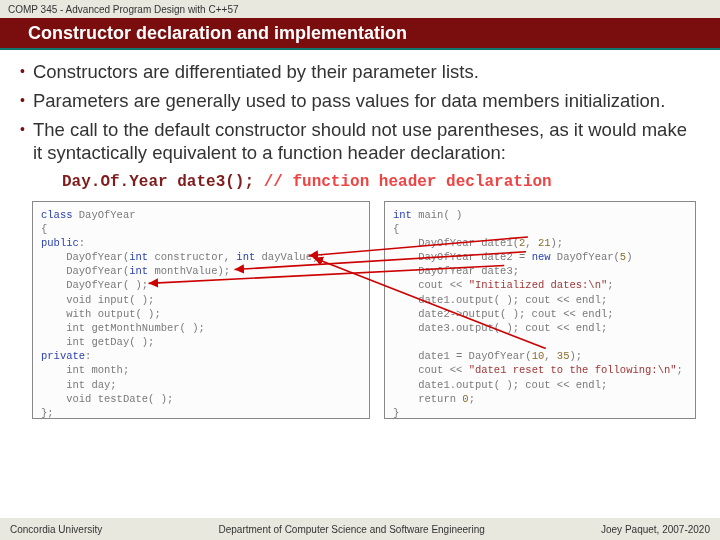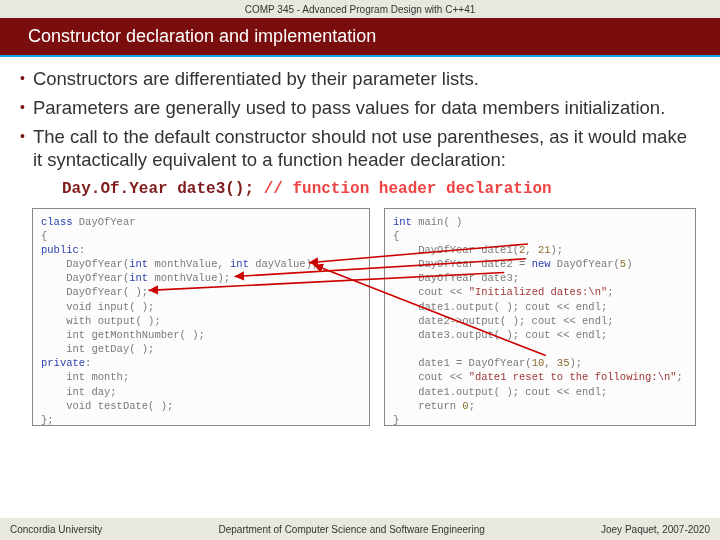--- a/index.html
+++ b/index.html
@@ -1,19 +1,19 @@
 <!DOCTYPE html>
 <html><head>
 <meta charset="utf-8">
 <style>
   * { box-sizing: border-box; margin: 0; padding: 0; }
   html, body { width: 720px; height: 540px; font-family: Arial, sans-serif; background: #fff; overflow: hidden; }
   .slide { width: 720px; height: 540px; position: relative; display: flex; flex-direction: column; }
-  .topbar { background: #e8e8df; height: 18px; display: flex; justify-content: center; align-items: center; padding: 0 8px; font-size: 10px; color: #333; }
-  .titlebar { background: #7a0e0e; color: #fff; height: 39px; display: flex; align-items: center; padding-left: 28px; font-size: 18px; font-weight: 400; border-bottom: 2px solid #0ea5e9; }
+  .topbar { background: #e8e8df; height: 18px; display: flex; justify-content: flex-start; align-items: center; padding: 0 8px; font-size: 10px; color: #333; }
+  .titlebar { background: #7a0e0e; color: #fff; height: 32px; display: flex; align-items: center; padding-left: 28px; font-size: 18px; font-weight: 700; border-bottom: 2px solid #0f766e; }
   .content { flex: 1; padding: 10px 20px 0 20px; }
   .bullet { display: flex; margin-bottom: 6px; font-size: 18.5px; color: #333; line-height: 1.25; }
   .bullet .dot { color: #7a0e0e; margin-right: 8px; font-size: 14px; line-height: 1.6; }
   .code-line { margin: 8px 0 10px 42px; font-family: "Courier New", monospace; font-size: 16px; font-weight: bold; }
   .kw-blue { color: #7f1d1d; }
   .cm-green { color: #ef4444; }
   .figs { position: relative; margin: 4px 12px 0 12px; height: 225px; }
   .codebox { position: absolute; background: #fcfcfc; border: 1px solid #888; font-family: "Courier New", monospace; font-size: 10.5px; color: #7a7a7a; padding: 6px 8px; line-height: 1.35; white-space: pre; }
   .codebox.left { left: 0; top: 0; width: 338px; height: 218px; }
   .codebox.right { left: 352px; top: 0; width: 312px; height: 218px; }
@@ -23,21 +23,21 @@
   .arrows { position: absolute; left: 0; top: 0; width: 100%; height: 100%; pointer-events: none; }
   .footer { position: absolute; bottom: 0; left: 0; right: 0; height: 22px; background: #e8e8df; display: flex; justify-content: space-between; align-items: center; padding: 3px 10px; font-size: 10px; color: #333; }
 </style>
 </head>
 <body>
 
 <div class="slide">
 
   <div class="topbar">
     <span>COMP 345 - Advanced Program Design with C++</span>
-    <span>41</span>
+    <span>57</span>
   </div>
 
   <div class="titlebar">
     <span>Constructor declaration and implementation</span>
   </div>
 
   <div class="content">
 
     <div class="bullet">
       <span class="dot">•</span>
@@ -55,21 +55,21 @@
     <div class="code-line">
       <span class="kw-blue">Day.Of.Year date3();</span>
       <span> </span>
       <span class="cm-green">// function header declaration</span>
     </div>
 
     <div class="figs">
       <div class="codebox left"><span class="c-kw">class</span><span> DayOfYear</span>
 <span>{</span>
 <span class="c-kw">public</span><span>:</span>
-<span>    DayOfYear(</span><span class="c-kw">int</span><span> monthValue, </span><span class="c-kw">int</span><span> dayValue);</span>
+<span>    DayOfYear(</span><span class="c-kw">int</span><span> constructor, </span><span class="c-kw">int</span><span> dayValue);</span>
 <span>    DayOfYear(</span><span class="c-kw">int</span><span> monthValue);</span>
 <span>    DayOfYear( );</span>
 <span>    void input( );</span>
 <span>    with output( );</span>
 <span>    int getMonthNumber( );</span>
 <span>    int getDay( );</span>
 <span class="c-kw">private</span><span>:</span>
 <span>    int month;</span>
 <span>    int day;</span>
 <span>    void testDate( );</span>

